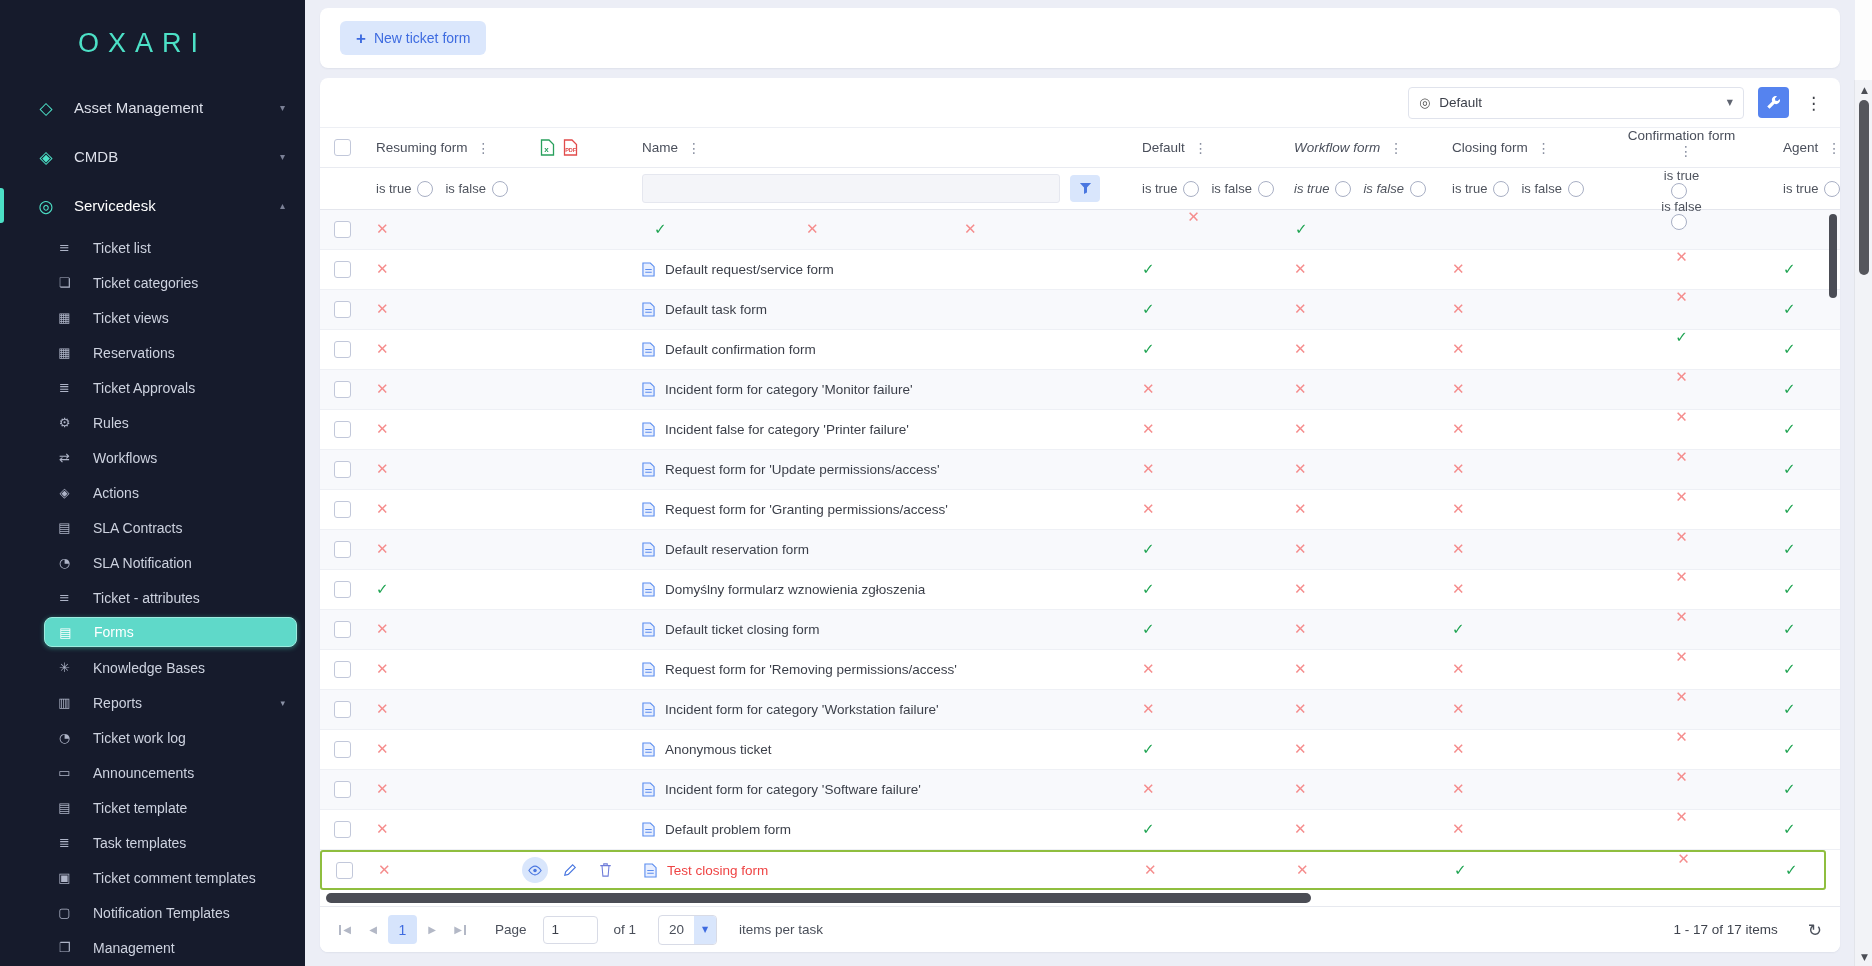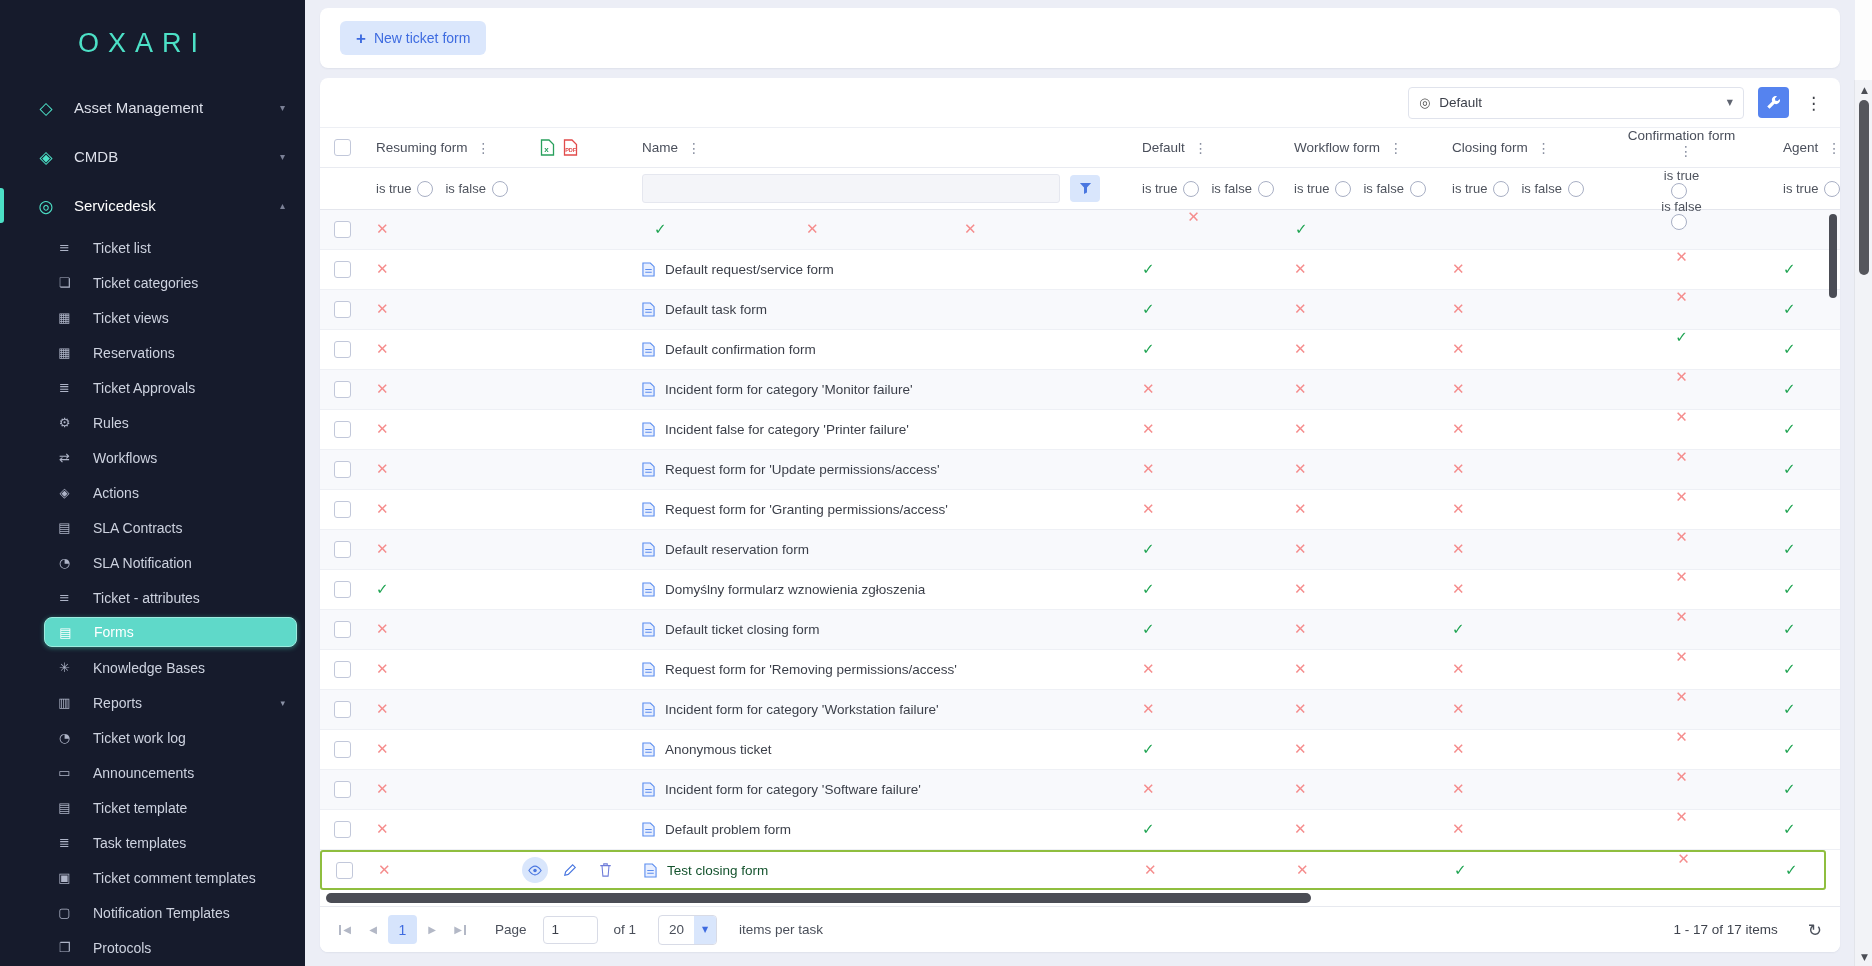--- a/index.html
+++ b/index.html
@@ -55,21 +55,21 @@
   .thead{height:40px;border-bottom:1px solid #e9ebf1;}
   .tfilter{height:42px;border-bottom:1px solid #e4e6ed;}
   .trow{height:40px;border-bottom:1px solid #eef0f5;cursor:pointer;}
   .trow.stripe{background:#f8f9fc;}
   .trow.selected{background:#fff;width:1506px;border:2px solid #8fbe3f;border-radius:3px;overflow:hidden;}
   .cell{display:flex;align-items:center;box-sizing:border-box;flex:none;}
   .c-check{width:44px;justify-content:center;}
   .c-resuming{width:262px;padding-left:12px;}
   .c-name{width:488px;padding-left:16px;padding-right:14px;align-items:center;}
   .c-default{width:152px;padding-left:28px;}
-  .c-workflow{width:158px;padding-left:28px;}
+  .c-workflow{width:158px;padding-left:28px;font-style:italic;}
   .c-closing{width:156px;padding-left:28px;}
   .c-confirmation{width:175px;padding-left:28px;flex-direction:column;}
   .c-agent{width:175px;padding-left:28px;}
 
   .hlabel{color:#4a4f5b;font-size:13.5px;white-space:nowrap;}
   .hmenu{color:#8a90a1;margin-left:9px;font-size:14px;cursor:pointer;font-family:"DejaVu Sans",sans-serif;}
   .exports{display:flex;gap:8px;margin-left:auto;margin-right:48px;align-items:center;}
   .exp{cursor:pointer;display:flex;}
 
   .checkbox{width:15px;height:15px;border:1px solid #c2c8da;border-radius:3px;background:#fff;
@@ -80,21 +80,21 @@
   .fsearch{flex:1;min-width:0;height:27px;border:1px solid #e5e7ef;background:#f4f5f9;border-radius:3px;
            margin-right:10px;outline:none;padding:0 8px;font:13px "Liberation Sans",sans-serif;}
   .fbtn{width:30px;height:27px;background:#d9e6fc;border-radius:4px;display:flex;align-items:center;
         justify-content:center;flex:none;cursor:pointer;}
 
   .mark{font-family:"DejaVu Sans",sans-serif;font-size:15px;line-height:1;}
   .mark.yes{color:#1fa452;font-weight:bold;}
   .mark.no{color:#f58c8c;font-weight:600;}
   .doc{display:flex;flex:none;}
   .nm{margin-left:10px;color:#3b3f49;font-size:13.5px;white-space:nowrap;}
-  .trow.selected .nm{color:#14532d;}
+  .trow.selected .nm{color:#ef4444;}
   .actions{display:flex;gap:9px;margin-left:auto;margin-right:10px;align-items:center;}
   .act{width:26px;height:26px;display:flex;align-items:center;justify-content:center;cursor:pointer;}
   .act.eye{background:#d9e6fc;border-radius:50%;}
 
   
   .hscroll{height:16px;display:flex;align-items:center;padding-left:6px;background:#fff;}
   .hthumb{width:985px;height:10px;background:#4b4d55;border-radius:6px;cursor:pointer;}
   .vthumb{position:absolute;right:3px;top:136px;width:8px;height:84px;background:#4b4d55;
           border-radius:4px;cursor:pointer;}
   .win-top{position:absolute;right:0;top:0;width:17px;height:80px;background:#fdfdfd;}
@@ -226,21 +226,21 @@
           <div class="sub-item">
             <span class="sub-icon">▣</span>
             <span class="sub-label">Ticket comment templates</span>
           </div>
           <div class="sub-item">
             <span class="sub-icon">▢</span>
             <span class="sub-label">Notification Templates</span>
           </div>
           <div class="sub-item">
             <span class="sub-icon">❐</span>
-            <span class="sub-label">Protocols</span>
+            <span class="sub-label">Management</span>
           </div>
         </div>
     </nav>
   </aside>
 
   <section class="top-card">
     <button class="btn-new">
       <span class="plus">+</span>
       <span>New ticket form</span>
     </button>

